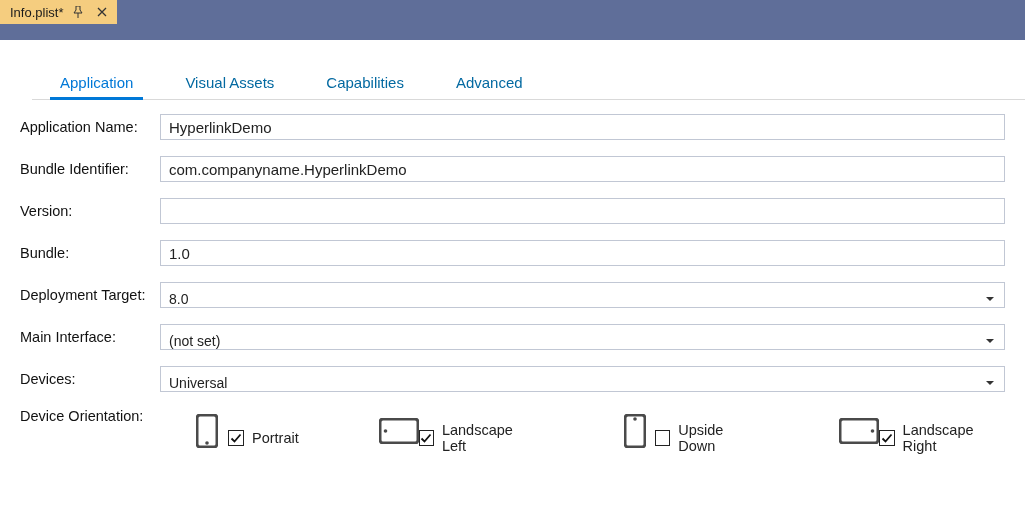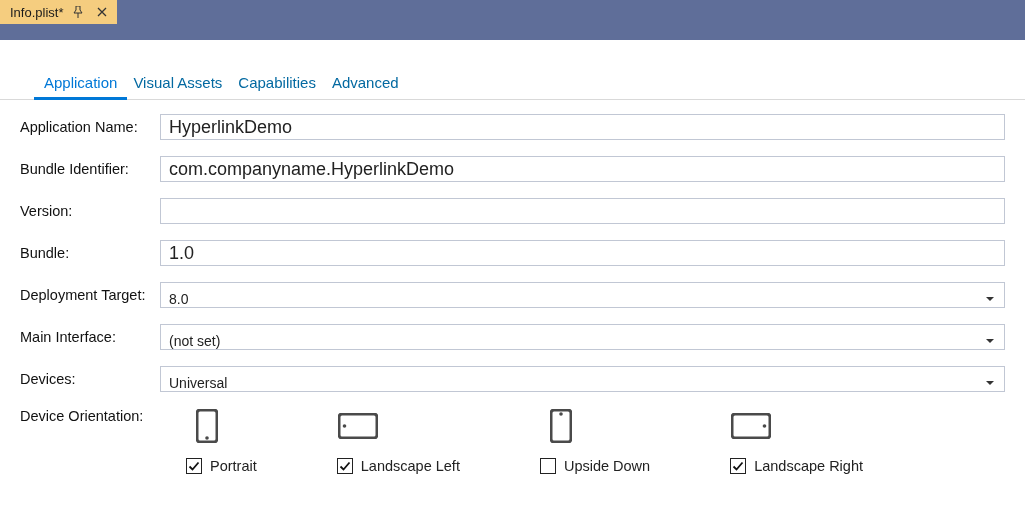--- a/index.html
+++ b/index.html
@@ -25,23 +25,25 @@
     padding: 0 4px;
     margin-left: 6px;
     cursor: pointer;
     display: inline-flex;
     align-items: center;
   }
   .page { padding: 0 0 0 0; }
   .tabsrow {
     display: flex;
     align-items: center;
-    padding: 28px 20px 0 36px;
+    padding: 28px 20px 0 20px;
+    gap: 36px;
     border-bottom: 1px solid #d9d9d9;
     position: relative;
+    margin-left: 32px;
   }
   .tabsrow .tab {
     padding: 6px 8px 8px 8px;
     font-size: 15px;
     color: #0369a1;
     cursor: pointer;
     position: relative;
   }
   .tabsrow .tab.active {
     color: #0078d7;
@@ -67,21 +69,21 @@
     font-size: 14.5px;
     color: #111;
     padding-right: 4px;
   }
   .input-text {
     flex: 1 1 auto;
     height: 26px;
     border: 1px solid #c1c7d4;
     background: #fff;
     padding: 2px 8px;
-    font-size: 18px;
+    font-size: 15px;
     color: #222;
     outline: none;
   }
   .dropdown {
     flex: 1 1 auto;
     height: 26px;
     border: 1px solid #c1c7d4;
     background: #fff;
     display: flex;
     align-items: flex-end;
@@ -99,21 +101,22 @@
   .caret-down svg { display:block; }
   .orient-row { align-items: flex-start; }
   .orient-grid {
     flex: 1 1 auto;
     display: flex;
     gap: 80px;
     padding-left: 26px;
   }
   .orient-item {
     display: flex;
-    flex-direction: column;
+    flex-direction: row;
+    align-items: center;
   }
   .orient-icon {
     width: 42px; height: 36px;
     display: flex;
     align-items: center;
     justify-content: center;
   }
   .orient-icon svg { display:block; }
   .orient-checkline {
     display: flex;

